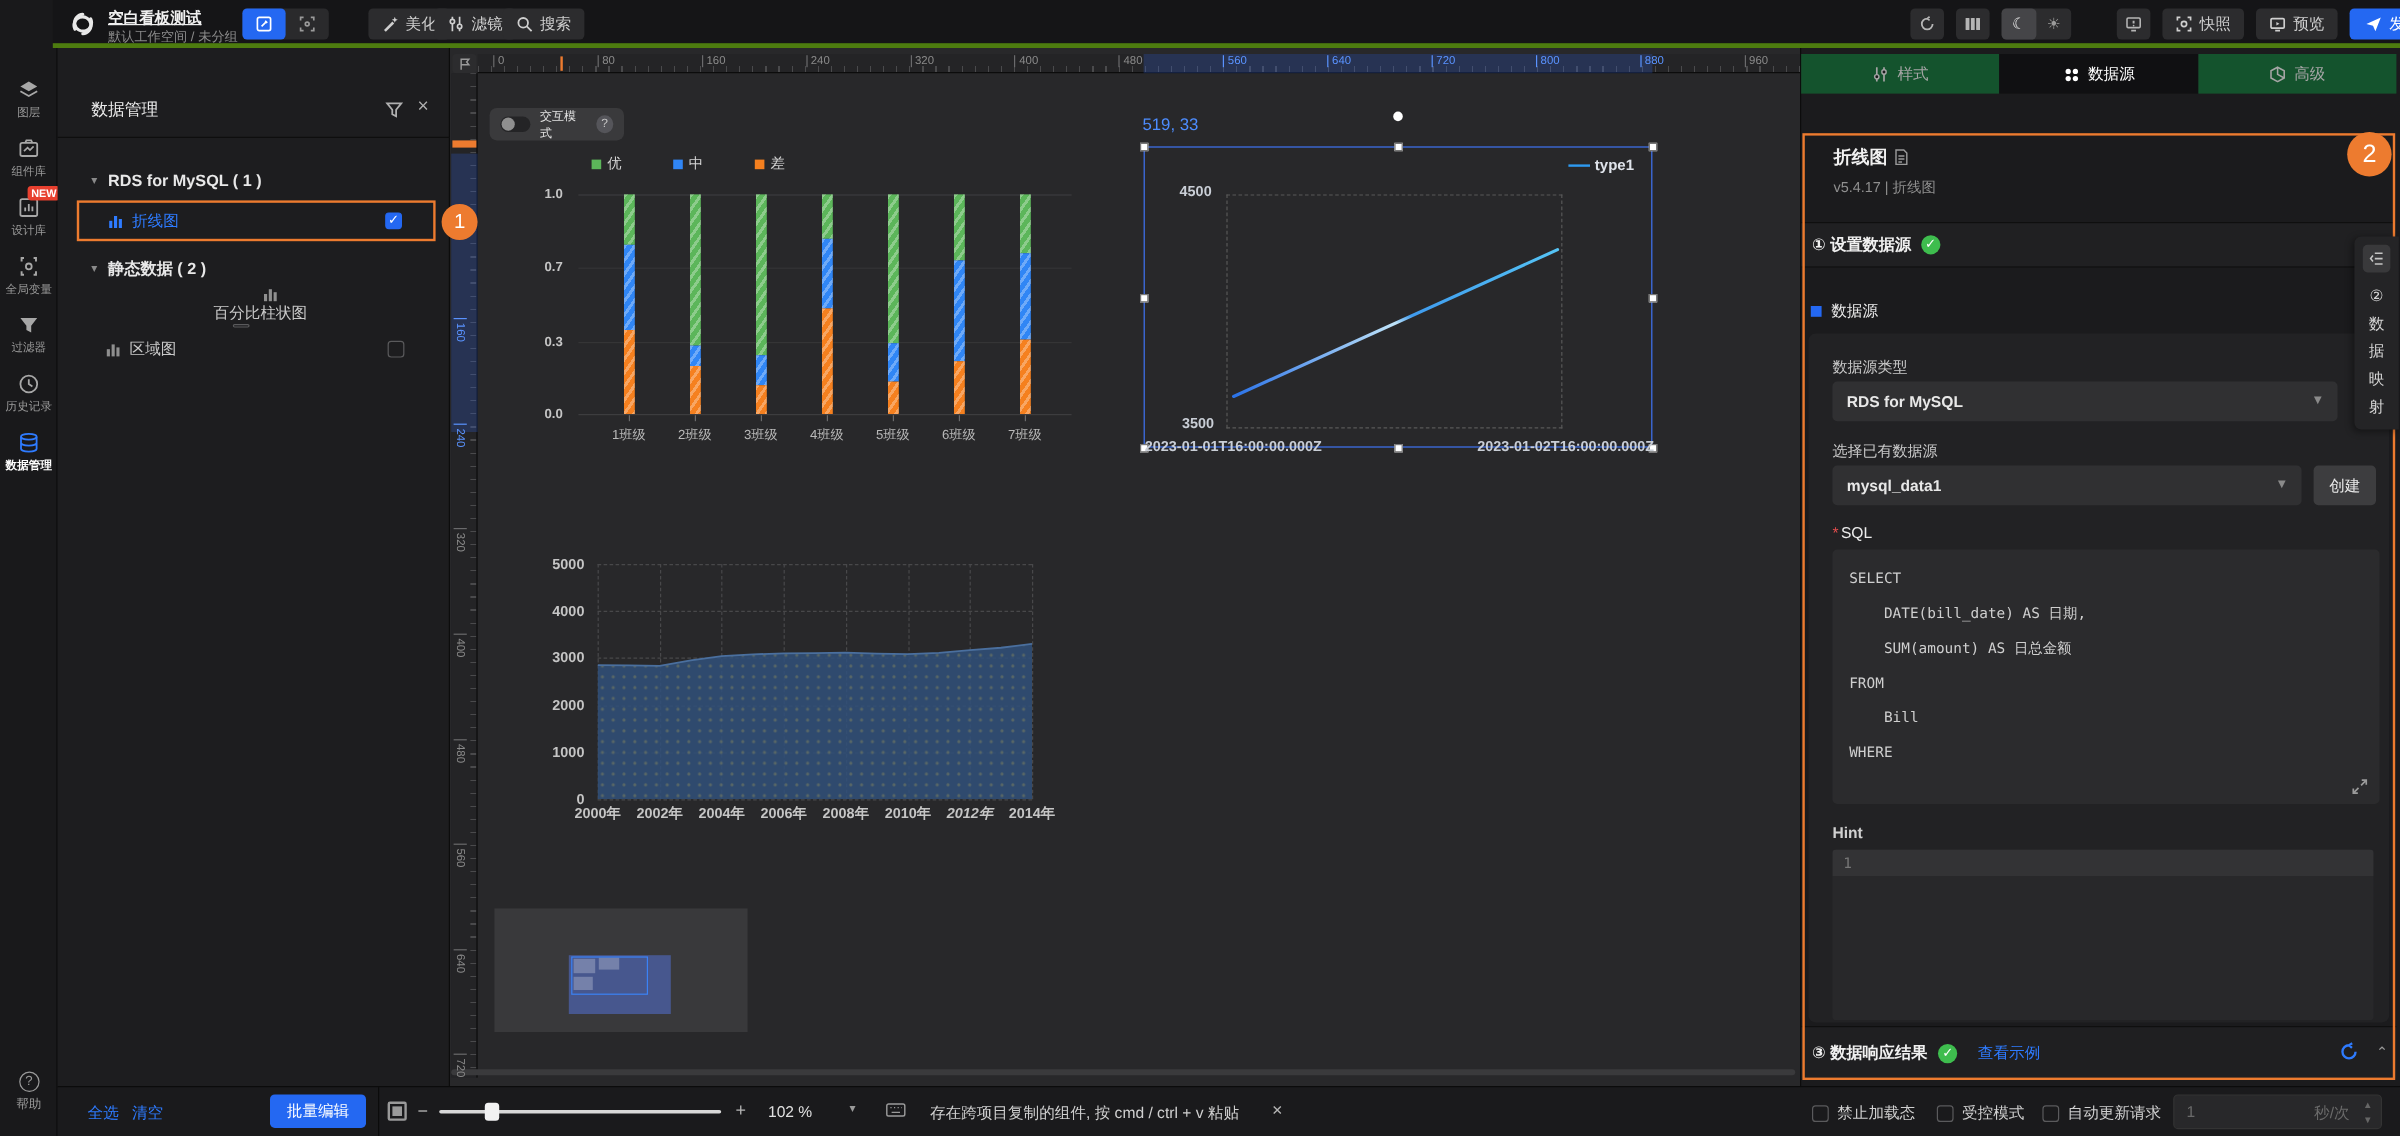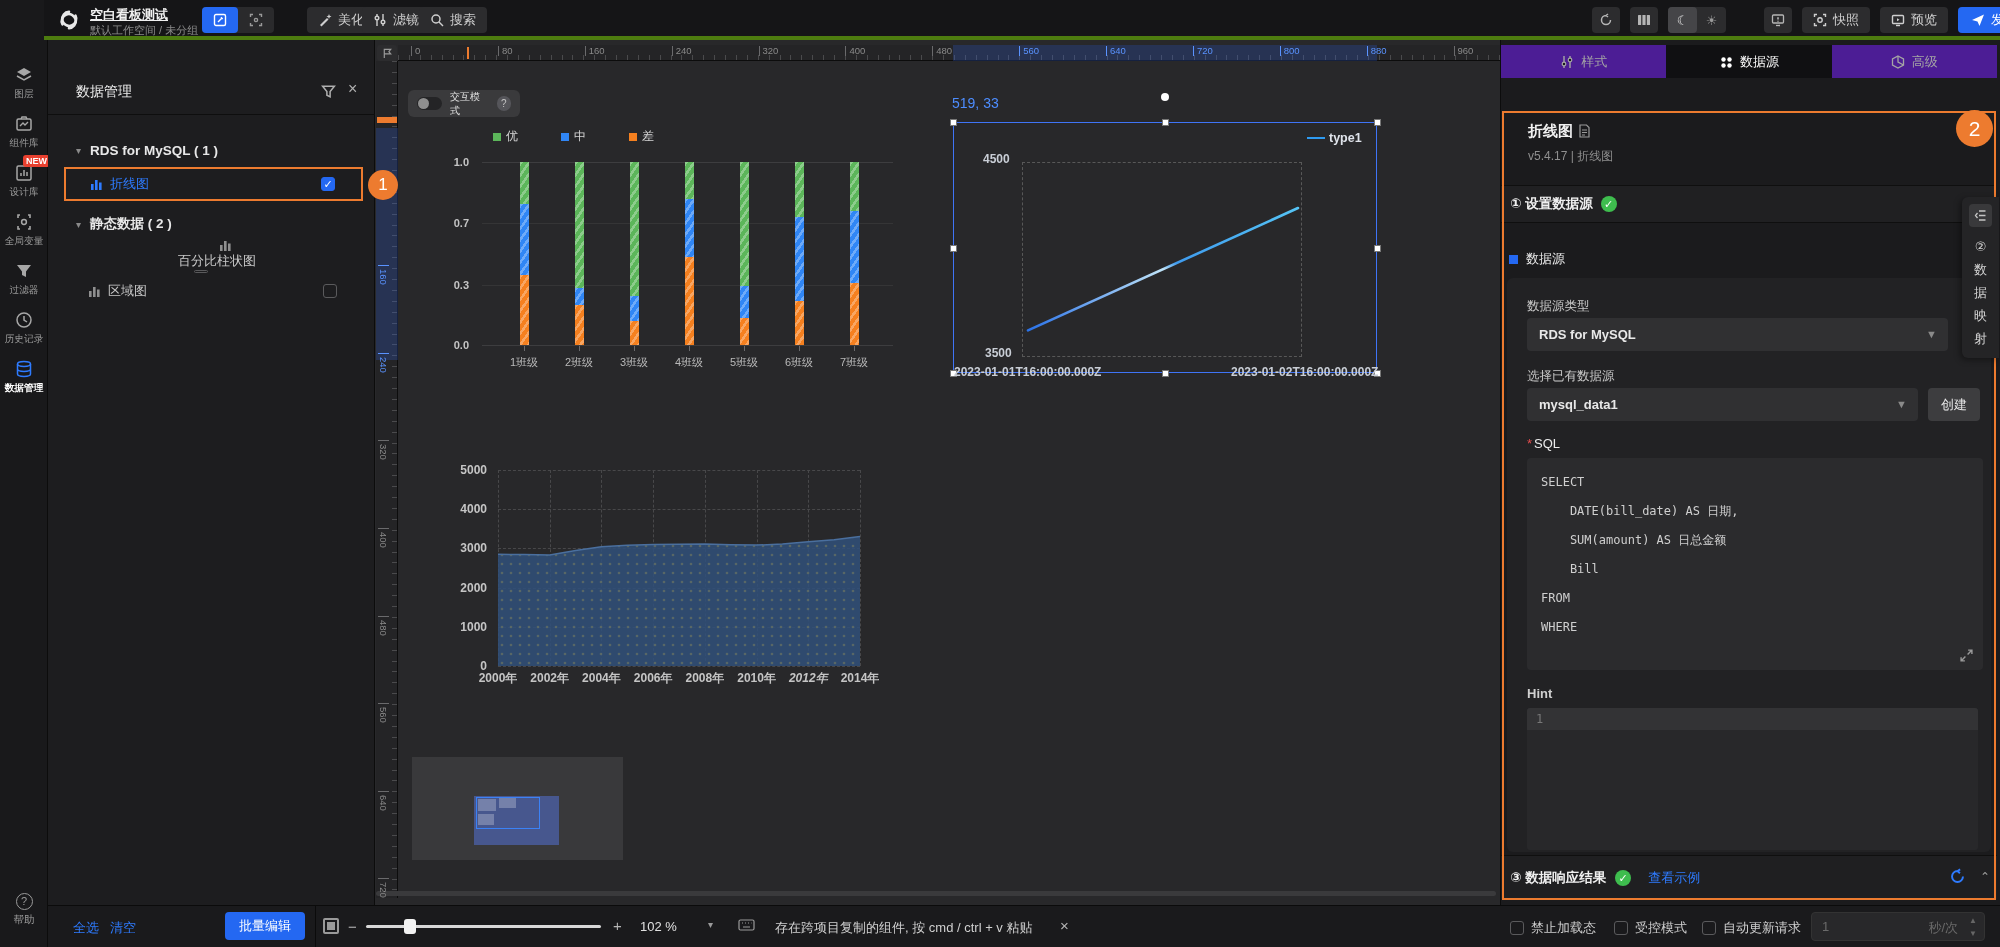--- a/index.html
+++ b/index.html
@@ -132,21 +132,21 @@
   .rp-check { position:absolute; top:13px; display:flex; align-items:center; gap:7px; font-size:13px; color:#cfcfcf; }
   .rp-check .box { width:14px; height:14px; border:1px solid #5a5a5c; border-radius:3px; }
   #interval-input { position:absolute; left:1763px; top:6px; width:174px; height:29px; background:#28282a; border:1px solid #333; border-radius:4px; color:#6a6a6a; font-size:13px; }
   #interval-val { position:absolute; left:10px; top:6px; }
   #interval-unit { position:absolute; right:26px; top:6px; }
   #interval-step { position:absolute; right:7px; top:1px; font-size:8px; color:#666; line-height:13px; }
 
   
   #rpanel { position:absolute; left:1500px; top:40px; width:500px; height:865px; background:#1b1b1d; border-left:1px solid #0c0c0c; }
   #rp-tabs { position:absolute; left:0; top:5px; width:496px; height:33px; display:flex; background:#1f1f21; }
-  .rp-tab { flex:1; display:flex; align-items:center; justify-content:center; gap:7px; font-size:13px; color:#a5a5a5; background:#4c1d95; }
+  .rp-tab { flex:1; display:flex; align-items:center; justify-content:center; gap:7px; font-size:13px; color:#a5a5a5; background:#14532d; }
   .rp-tab.active { background:#101012; color:#fff; }
   #orange-frame { position:absolute; left:1px; top:71px; width:494px; height:789px; border:2px solid #ed7b2f; pointer-events:none; z-index:25; }
   #rp-comp-name { position:absolute; left:27px; top:82px; font-size:15px; font-weight:bold; color:#f0f0f0; }
   #rp-doc-ic { position:absolute; left:77px; top:84px; color:#9a9a9a; }
   #rp-version { position:absolute; left:27px; top:108px; font-size:12px; color:#8f8f8f; }
   #badge-2 { position:absolute; left:455px; top:70px; width:37px; height:37px; border-radius:19px; background:#ed7b2f; color:#fff; font-size:21px; display:flex; align-items:center; justify-content:center; z-index:26; }
   #badge-1 { position:absolute; left:368px; top:170px; width:30px; height:30px; border-radius:15px; background:#ed7b2f; color:#fff; font-size:17px; display:flex; align-items:center; justify-content:center; z-index:26; }
   #rp-step1 { position:absolute; left:0; top:145px; width:494px; height:38px; background:#202022; border-top:1px solid #0f0f0f; border-bottom:1px solid #0f0f0f; display:flex; align-items:center; padding-left:9px; gap:8px; }
   #rp-step1 .t { font-size:13.5px; font-weight:bold; color:#f0f0f0; }
   .gcheck { width:16px; height:16px; border-radius:8px; background:#3ebd4e; color:#fff; font-size:11px; text-align:center; line-height:16px; }
@@ -707,22 +707,22 @@
       <span>mysql_data1</span>
       <span class="caret">▼</span>
     </div>
     <div id="create-btn">创建</div>
     <div id="sql-label"><span class="req">*</span><span>SQL</span></div>
     <div id="sql-box">
       <div id="sql-lines">
           <div style="white-space: pre;">SELECT</div>
           <div style="white-space: pre;">    DATE(bill_date) AS 日期,</div>
           <div style="white-space: pre;">    SUM(amount) AS 日总金额</div>
+          <div style="white-space: pre;">FROM</div>
           <div style="white-space: pre;">    Bill</div>
-          <div style="white-space: pre;">FROM</div>
           <div style="white-space: pre;">WHERE</div>
         </div>
       <div id="sql-expand">
         <svg viewBox="0 0 12 12" fill="none" stroke="currentColor" stroke-width="1.3">
             <path d="M7.5 1 H11 V4.5 M11 1 L7 5 M4.5 11 H1 V7.5 M1 11 L5 7"></path>
           </svg>
       </div>
     </div>
     <div id="hint-label">Hint</div>
     <div id="hint-editor">

